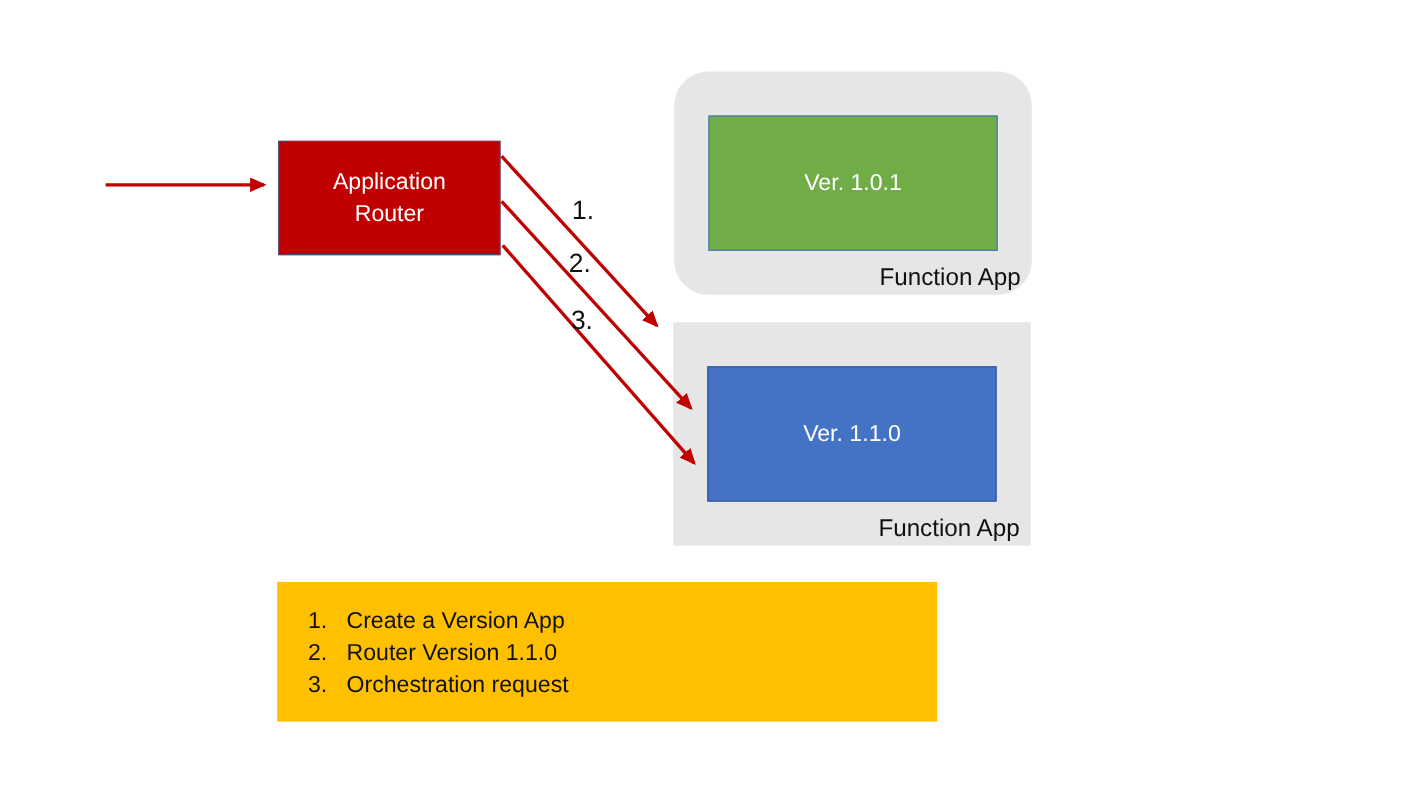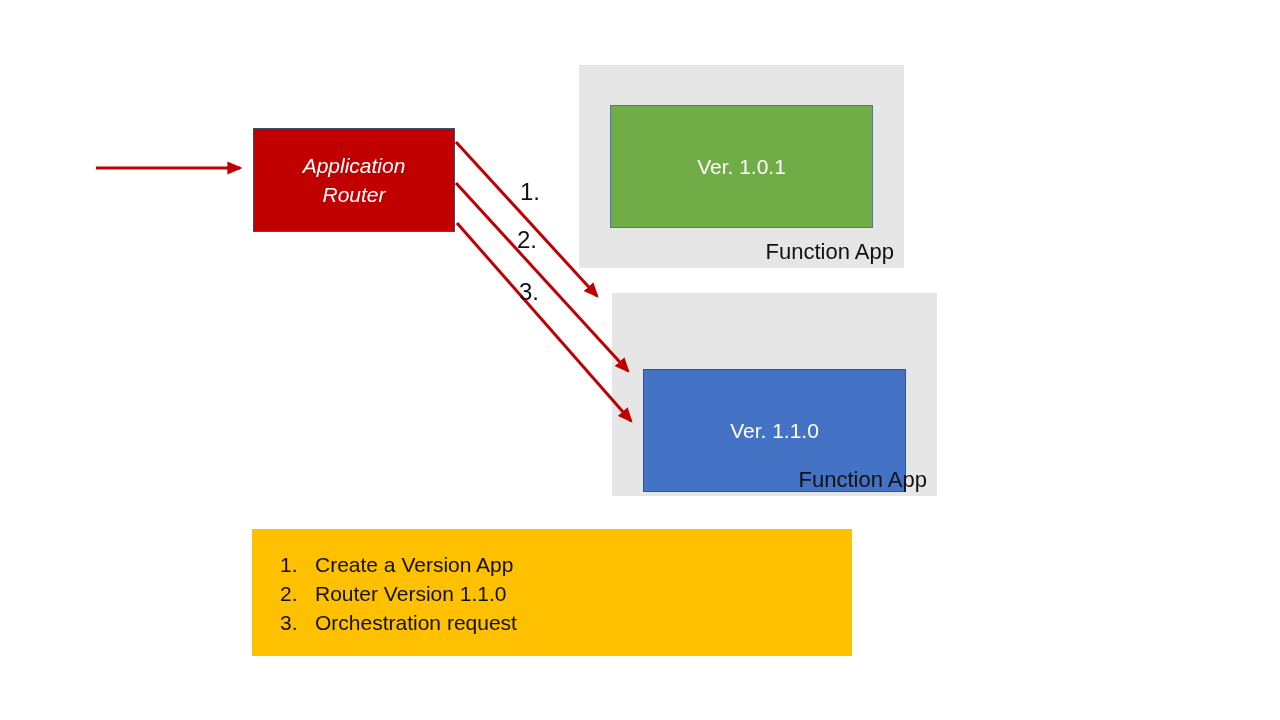--- a/index.html
+++ b/index.html
@@ -10,36 +10,35 @@
 
   
   .router-box {
     position: absolute; left: 253px; top: 128px; width: 202px; height: 104px;
     background: #C00000; border: 1.5px solid #35507C;
     display: flex; align-items: center; justify-content: center;
   }
   .router-label {
     color: #ffffff; font-size: 21px; line-height: 29px; text-align: center;
     width: 140px;
-    font-style: italic;
   }
 
   
   .fa-container {
     position: absolute; width: 325px; height: 203px; background: #E7E6E6;
   }
-  .fa-container.top { left: 579px; top: 65px; }
+  .fa-container.top { left: 613px; top: 65px; border-radius: 31px; }
   .fa-container.bottom { left: 612px; top: 293px; }
 
   .version-box {
     position: absolute; left: 31px; top: 40px; width: 263px; height: 123px;
     display: flex; align-items: center; justify-content: center;
   }
   .version-box.green { background: #70AD47; border: 1px solid #4472C4; }
-  .version-box.blue  { background: #4472C4; border: 1px solid #2E5597; margin-top: 36px; }
+  .version-box.blue  { background: #4472C4; border: 1px solid #2E5597; }
   .version-label { color: #ffffff; font-size: 21px; }
 
   .fa-name {
     position: absolute; right: 10px; bottom: 3px;
     color: #111111; font-size: 22px; margin-top: 14px;
   }
 
   
   svg.arrows { position: absolute; left: 0; top: 0; width: 1280px; height: 720px; pointer-events: none; }
 

